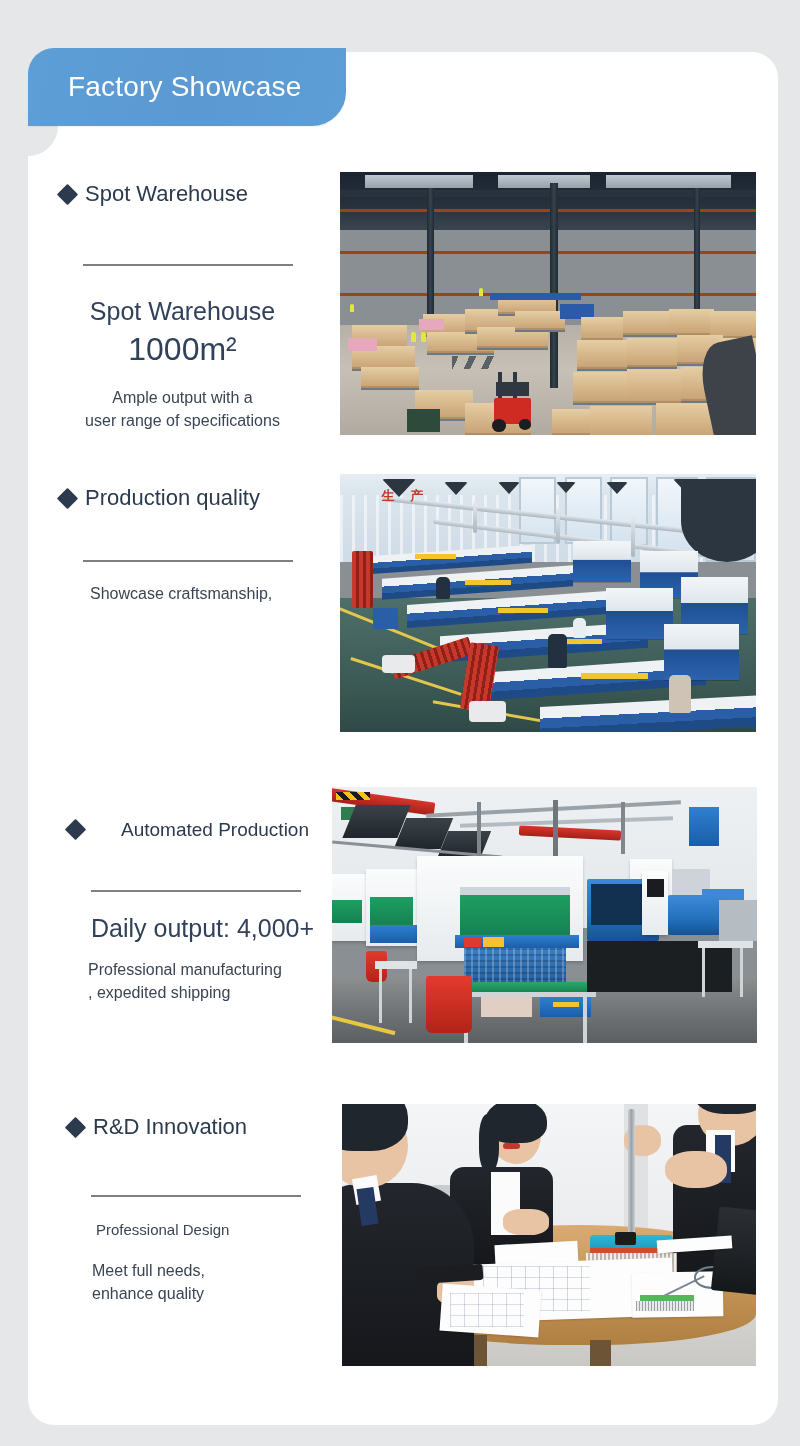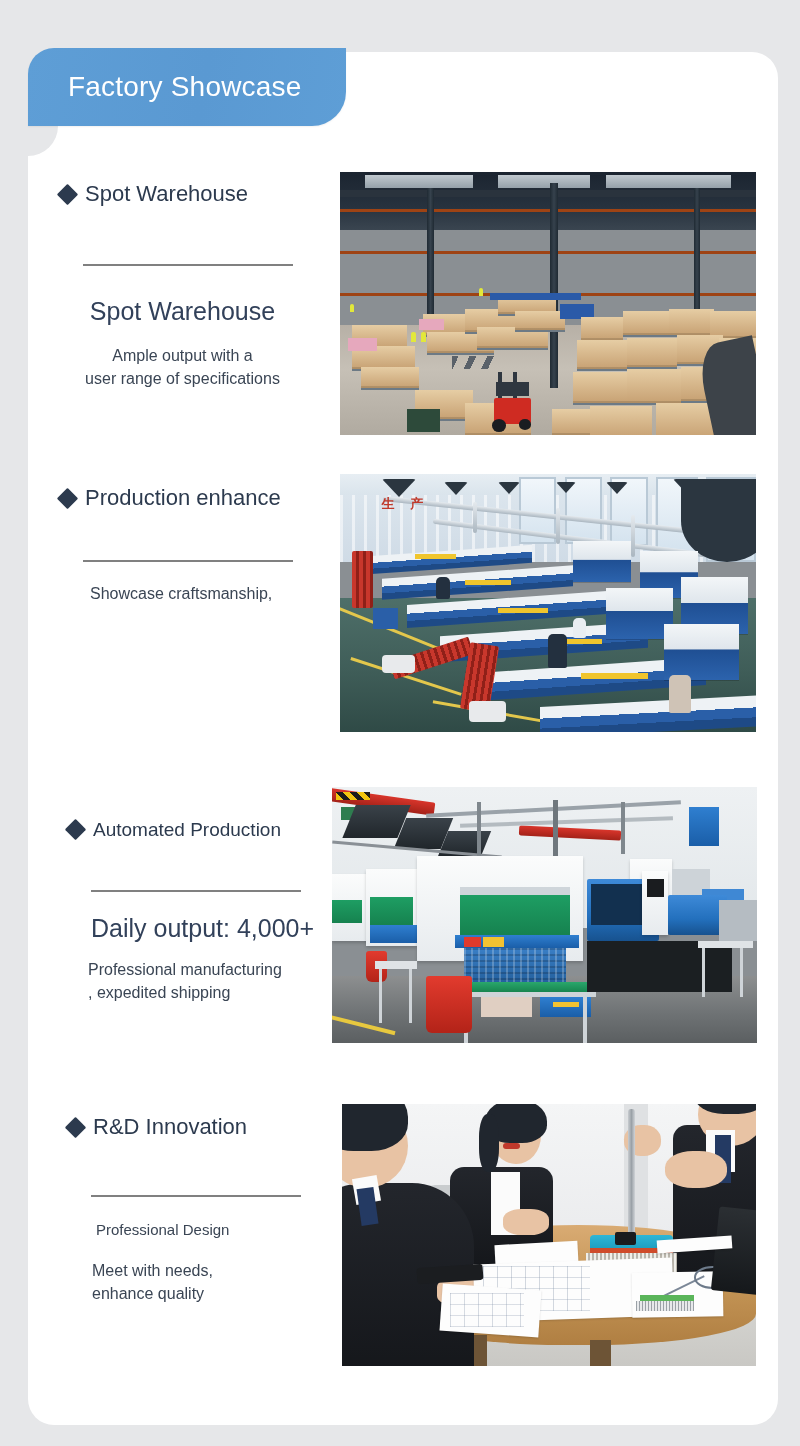--- a/index.html
+++ b/index.html
@@ -90,20 +90,21 @@
     flex: 0 0 auto;
     border-radius: 1px;
   }
   .sec-title {
     color: #2c3a4e;
     font-size: 22px;
     line-height: 1;
   }
   .sec-title.small {
     font-size: 19px;
+    margin-left: 28px;
   }
   .divider {
     height: 2px;
     background: #808080;
     border: 0;
     margin: 0;
   }
   .big-line {
     color: #32415a;
     font-size: 25px;
@@ -405,20 +406,21 @@
     <div class="header-tab-title">Factory Showcase</div>
   </div>
 
   <div class="sec-text" style="left:60px; top:183px; width:262px;">
     <div class="sec-head">
       <span class="diamond"></span>
       <span class="sec-title">Spot Warehouse</span>
     </div>
     <hr class="divider" style="width:210px; margin:59px 0 0 23px;">
     <div class="big-line t-center" style="margin:30px 0 0 0; width:245px;">Spot Warehouse</div>
+    <div class="big-line xl t-center" style="margin:2px 0 0 0; width:245px;">1000m²</div>
     <div class="sub-line t-center" style="margin:17px 0 0 0; width:245px;">Ample output with a</div>
     <div class="sub-line t-center" style="width:245px;">user range of specifications</div>
   </div>
 
   <div class="photo" style="left:340px; top:172px; width:416px; height:263px;">
     <div class="layer wh-ceiling"></div>
     <div class="layer wh-skylight" style="left:6%; width:26%;"></div>
     <div class="layer wh-skylight" style="left:38%; width:22%;"></div>
     <div class="layer wh-skylight" style="left:64%; width:30%;"></div>
     <div class="layer" style="left:0;top:7%;right:0;height:2.5%;background:#2a333d;"></div>
@@ -483,21 +485,21 @@
 
     <div class="layer" style="left:2%;top:63%;width:7%;height:5%;background:#e6a8bd;"></div>
     <div class="layer" style="left:19%;top:56%;width:6%;height:4%;background:#e6a8bd;"></div>
 
     <div class="layer" style="right:-2%;bottom:-6%;width:14%;height:42%;background:#3d4349;border-radius:40% 0 0 0;transform:rotate(-12deg);"></div>
   </div>
 
   <div class="sec-text" style="left:60px; top:487px; width:262px;">
     <div class="sec-head">
       <span class="diamond"></span>
-      <span class="sec-title">Production enhance</span>
+      <span class="sec-title">Production quality</span>
     </div>
     <hr class="divider" style="width:210px; margin:51px 0 0 23px;">
     <div class="sub-line" style="margin:20px 0 0 30px;">Showcase craftsmanship,</div>
   </div>
 
   <div class="photo" style="left:340px; top:474px; width:416px; height:258px;">
     <div class="layer ws-wall"></div>
     <div class="layer" style="left:0;top:0;right:0;height:8%;background:linear-gradient(180deg,#e7eef3,#dae4ec);"></div>
     <div class="ws-window" style="left:43%; top:1%; width:9%; height:26%;"></div>
     <div class="ws-window" style="left:54%; top:1%; width:9%; height:26%;"></div>
@@ -517,21 +519,21 @@
     <div class="ws-pipe" style="left:70%; top:16%; width:4px; height:16%;"></div>
 
     <div class="ws-lamp" style="left:10%; top:2%;"></div>
     <div class="ws-lamp" style="left:25%; top:3%;  border-left-width:12px; border-right-width:12px; border-top-width:13px;"></div>
     <div class="ws-lamp" style="left:38%; top:3%;  border-left-width:11px; border-right-width:11px; border-top-width:12px;"></div>
     <div class="ws-lamp" style="left:52%; top:3%;  border-left-width:10px; border-right-width:10px; border-top-width:11px;"></div>
     <div class="ws-lamp" style="left:64%; top:3%;  border-left-width:11px; border-right-width:11px; border-top-width:12px;"></div>
     <div class="ws-lamp" style="left:80%; top:2%;  border-left-width:15px; border-right-width:15px; border-top-width:16px;"></div>
     <div class="layer" style="right:-4%; top:2%; width:22%; height:32%; background:#2b3640; border-radius:0 0 50% 50%;"></div>
 
-    <div class="ws-redtext" style="left:10%; top:5%;margin-top:8px;">生 产</div>
+    <div class="ws-redtext" style="left:10%; top:5%;">生 产</div>
 
     <div class="ws-bench" style="left:4%;  top:30%; width:42%; height:7%; transform:skewY(-4deg);"></div>
     <div class="ws-bench" style="left:10%; top:38%; width:46%; height:8%; transform:skewY(-4deg);"></div>
     <div class="ws-bench" style="left:16%; top:48%; width:48%; height:9%; transform:skewY(-4deg);"></div>
     <div class="ws-bench" style="left:24%; top:60%; width:50%; height:10%; transform:skewY(-4deg);"></div>
     <div class="ws-bench" style="left:34%; top:74%; width:54%; height:11%; transform:skewY(-4deg);"></div>
     <div class="ws-bench" style="left:48%; top:88%; width:54%; height:12%; transform:skewY(-3deg);"></div>
 
     <div class="ws-machine" style="left:56%; top:26%; width:14%; height:16%;"></div>
     <div class="ws-machine" style="left:72%; top:30%; width:14%; height:18%;"></div>
@@ -639,21 +641,21 @@
     <div class="ap-yellowline" style="left:-1%; top:92%; width:16%; height:4px; transform:rotate(14deg);"></div>
   </div>
 
   <div class="sec-text" style="left:68px; top:1116px; width:270px;">
     <div class="sec-head">
       <span class="diamond"></span>
       <span class="sec-title">R&amp;D Innovation</span>
     </div>
     <hr class="divider" style="width:210px; margin:57px 0 0 23px;">
     <div class="sub-line sm" style="margin:22px 0 0 28px;">Professional Design</div>
-    <div class="sub-line" style="margin:18px 0 0 24px;">Meet with needs,</div>
+    <div class="sub-line" style="margin:18px 0 0 24px;">Meet full needs,</div>
     <div class="sub-line" style="margin:0 0 0 24px;">enhance quality</div>
   </div>
 
   <div class="photo" style="left:342px; top:1104px; width:414px; height:262px;">
     <div class="layer mt-wall"></div>
     <div class="layer" style="left:68%;top:0;width:6%;height:62%;background:#dfe1e3;"></div>
     <div class="layer mt-floor"></div>
 
     <div class="mt-table" style="left:14%; top:46%; width:86%; height:46%;"></div>
     <div class="layer" style="left:30%;top:88%;width:5%;height:12%;background:#6d5436;"></div>

